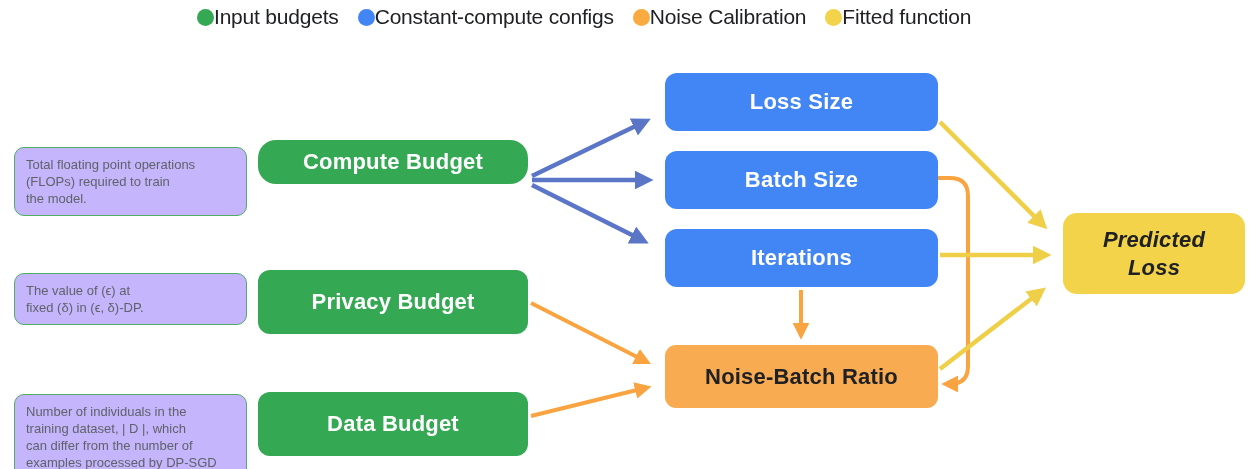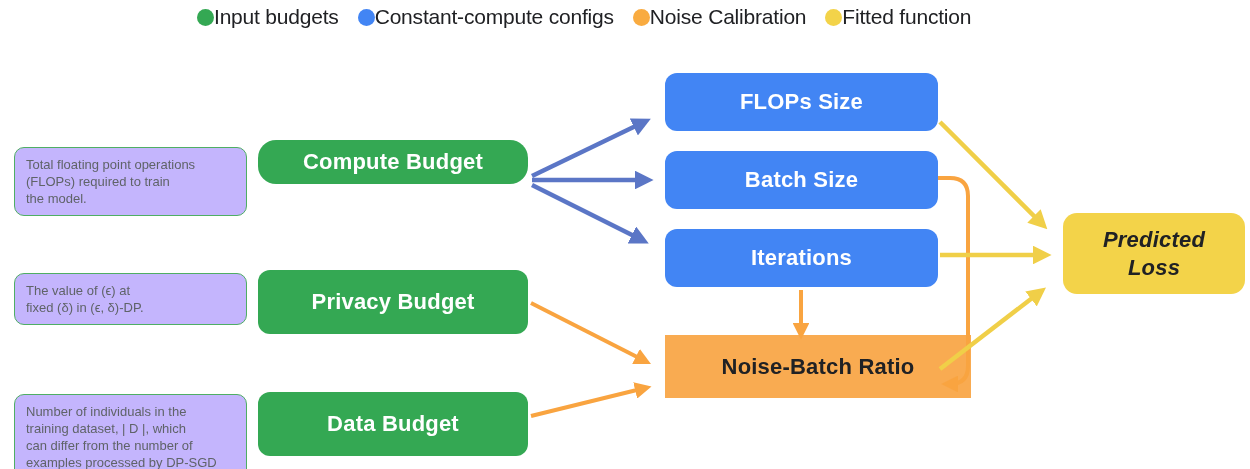--- a/index.html
+++ b/index.html
@@ -35,21 +35,21 @@
     text-align:center;color:var(--ink-light);
   }
   .node-green{background:var(--green);}
   .node-blue{background:var(--blue);}
   .node-compute{left:258px;top:140px;width:270px;height:44px;border-radius:18px;}
   .node-privacy{left:258px;top:270px;width:270px;height:64px;}
   .node-data{left:258px;top:392px;width:270px;height:64px;}
   .node-model{left:665px;top:73px;width:273px;height:58px;}
   .node-batch{left:665px;top:151px;width:273px;height:58px;}
   .node-iterations{left:665px;top:229px;width:273px;height:58px;}
-  .node-nbr{left:665px;top:335px;width:306px;height:63px;background:var(--orange-box);color:var(--ink-dark);border-radius:0;}
+  .node-nbr{left:665px;top:345px;width:273px;height:63px;background:var(--orange-box);color:var(--ink-dark);border-radius:11px;}
   .node-pl{left:1063px;top:213px;width:182px;height:81px;background:var(--yellow-box);color:var(--ink-dark);border-radius:14px;white-space:pre-line;line-height:1.25;font-style:italic;}
 
   .wires{position:absolute;left:0;top:0;width:1250px;height:469px;pointer-events:none;}
   .a-blue{stroke:var(--arrow-blue);stroke-width:4.5;fill:none;}
   .a-orange{stroke:var(--arrow-orange);stroke-width:4;fill:none;}
   .a-yellow{stroke:var(--arrow-yellow);stroke-width:4.5;fill:none;}
   .mh-blue{fill:var(--arrow-blue);}
   .mh-orange{fill:var(--arrow-orange);}
   .mh-yellow{fill:var(--arrow-yellow);}
 </style>
@@ -85,21 +85,21 @@
   <div class="note note-3">Number of individuals in the
 training dataset, | D |, which
 can differ from the number of
 examples processed by DP-SGD
 under multiple passes.</div>
 
   <div class="node node-green node-compute">Compute Budget</div>
   <div class="node node-green node-privacy">Privacy Budget</div>
   <div class="node node-green node-data">Data Budget</div>
 
-  <div class="node node-blue node-model">FLOPs Size</div>
+  <div class="node node-blue node-model">Loss Size</div>
   <div class="node node-blue node-batch">Batch Size</div>
   <div class="node node-blue node-iterations">Iterations</div>
 
   <div class="node node-nbr">Noise-Batch Ratio</div>
   <div class="node node-pl">Predicted
 Loss</div>
 
   <svg class="wires" viewBox="0 0 1250 469" xmlns="http://www.w3.org/2000/svg">
     <defs>
       <marker id="mb" viewBox="0 0 10 10" refX="6" refY="5" markerWidth="4.2" markerHeight="4.2" orient="auto-start-reverse">

